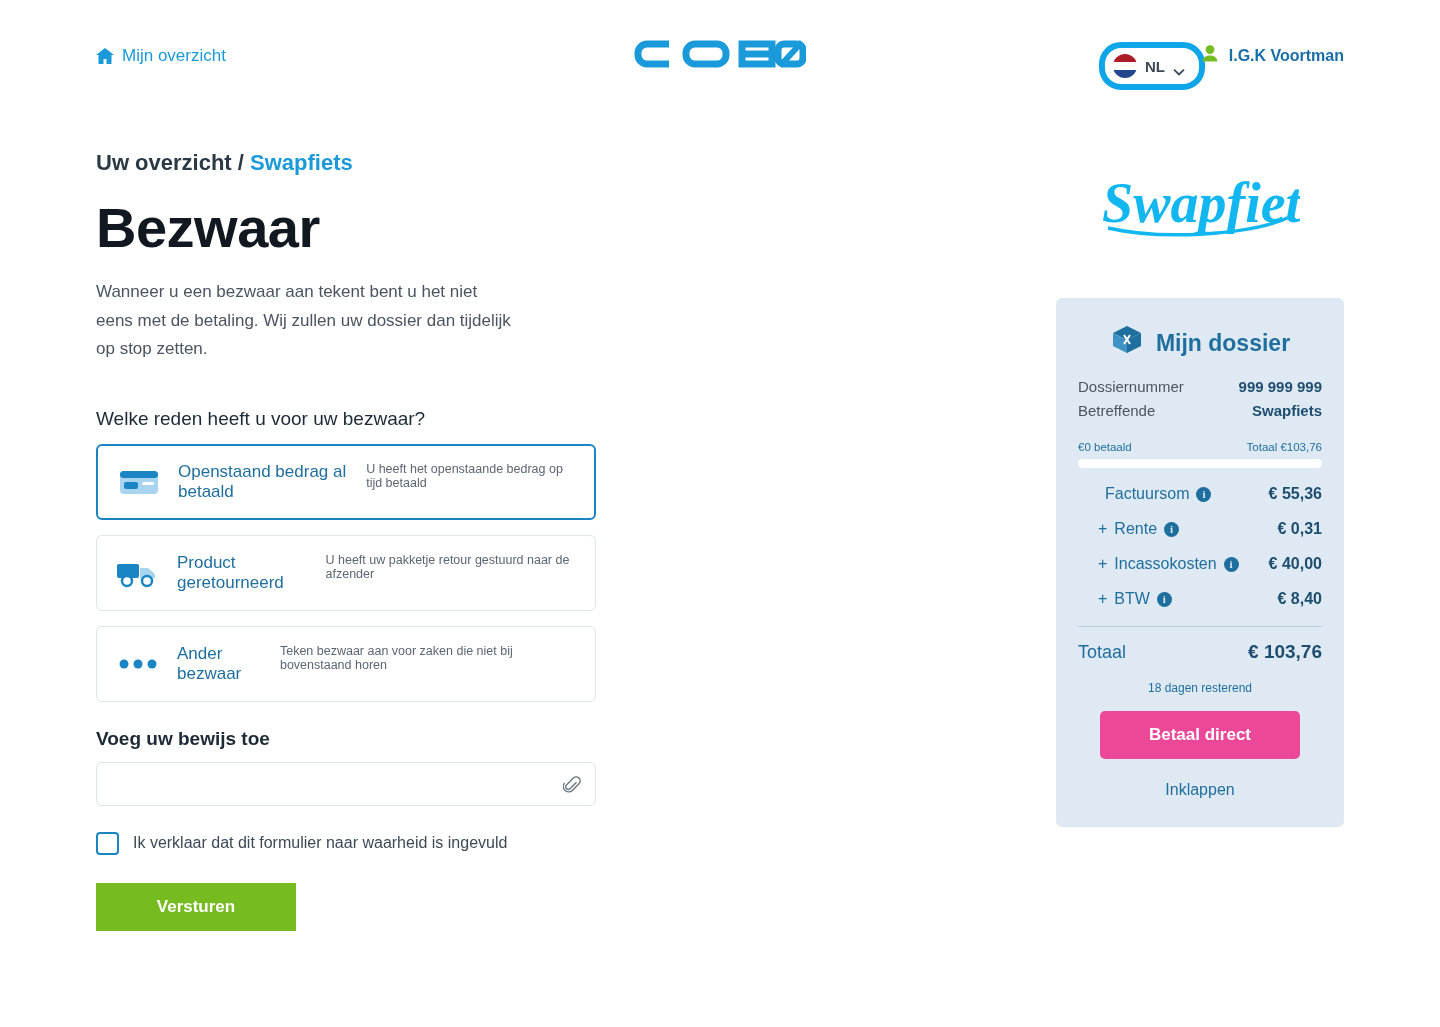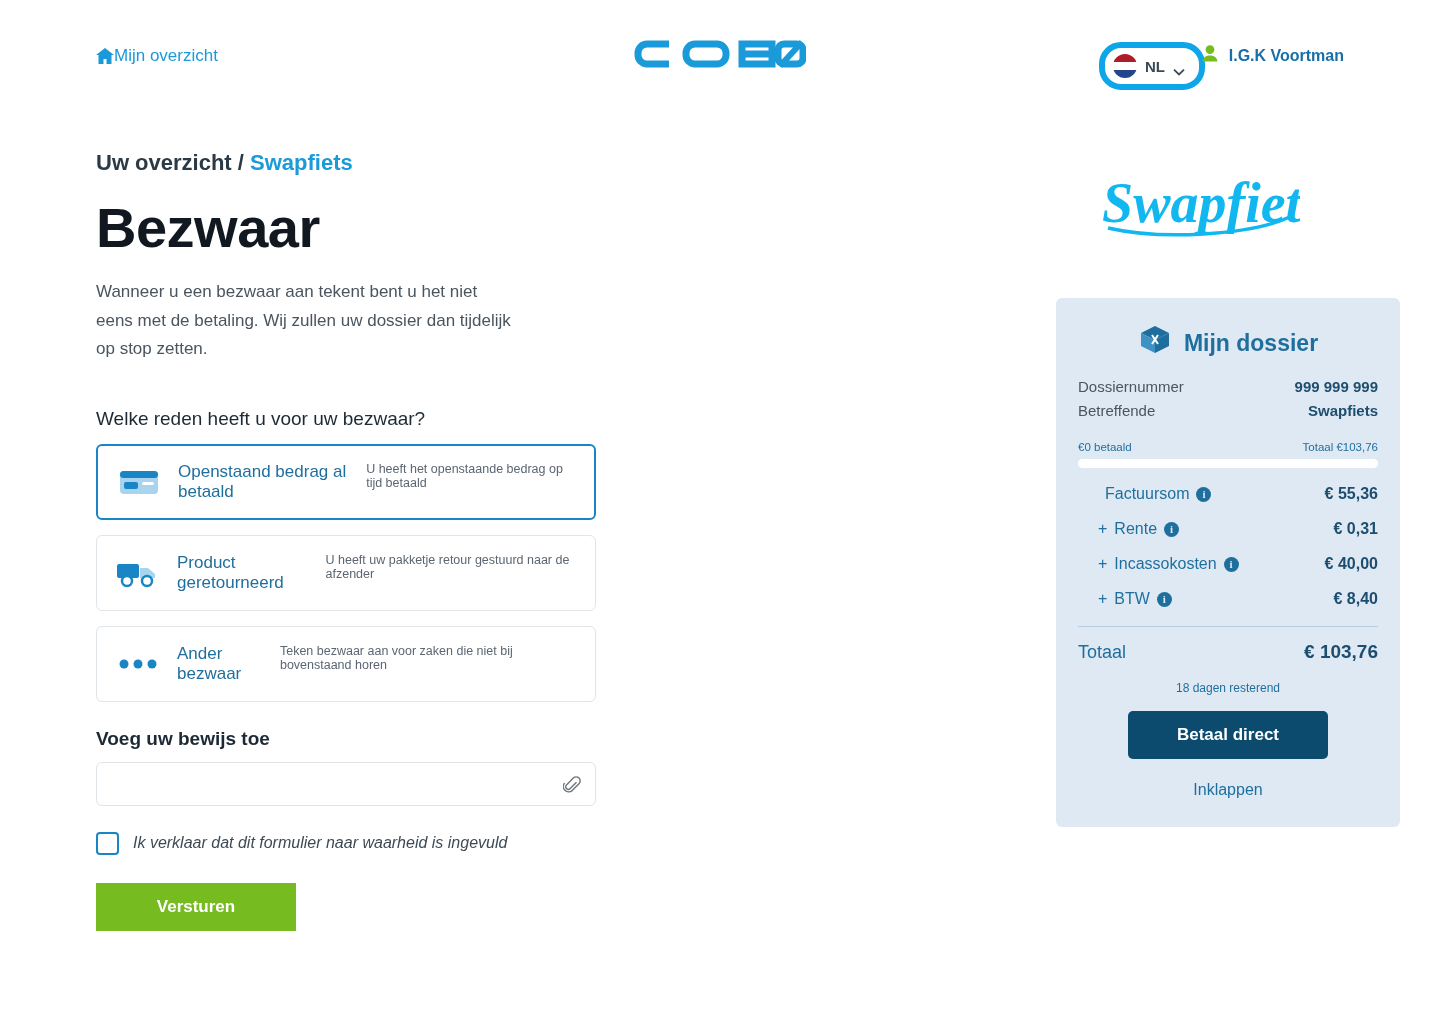--- a/index.html
+++ b/index.html
@@ -13,21 +13,21 @@
   }
   .page { position: relative; width: 1440px; height: 1027px; }
 
   
   .header {
     position: absolute; top: 0; left: 0; right: 0; height: 118px;
     display: flex; align-items: center;
   }
   .home-link {
     position: absolute; left: 96px; top: 46px;
-    display: flex; align-items: center; gap: 0;
+    display: flex; align-items: center; gap: 8px;
     color: #1a9ad9; font-size: 17px; text-decoration: none; cursor: pointer;
   }
   .home-icon { width: 18px; height: 16px; display: block; }
   .logo {
     position: absolute; left: 50%; transform: translateX(-50%); top: 36px;
   }
   .logo svg { display: block; }
   .lang-select {
     position: absolute; right: 235px; top: 42px;
     display: flex; align-items: center; gap: 8px;
@@ -84,35 +84,35 @@
     border: 0; outline: none; flex: 1; height: 100%;
     font-size: 15px; font-family: inherit; color: #3d4a55; background: transparent;
   }
   .clip { position: absolute; right: 14px; top: 13px; }
 
   .check-row { display: flex; align-items: center; gap: 14px; margin-top: 26px; }
   .checkbox {
     width: 23px; height: 23px; border: 2px solid #1a85c4; border-radius: 4px;
     background: #fff; cursor: pointer; flex: 0 0 auto;
   }
-  .check-label { font-size: 16px; color: #3d4a55; font-style: italic; }
+  .check-label { font-size: 16px; color: #3d4a55; }
 
   .submit-btn {
     margin-top: 28px; width: 200px; height: 48px;
     background: #76bc21; color: #fff; border: 0; border-radius: 0;
     font-size: 17px; font-weight: bold; font-family: inherit; cursor: pointer;
   }
 
   
   .right { position: absolute; left: 1056px; top: 150px; width: 288px; }
   .brand-logo { height: 110px; display: flex; align-items: center; justify-content: center; }
   .brand-logo svg { display: block; }
 
   .dossier {
-    margin-top: 38px; width: 344px; background: #dfe9f3;
+    margin-top: 38px; width: 288px; background: #dfe9f3;
     border-radius: 6px; padding: 26px 22px 28px;
   }
   .dossier-head { display: flex; align-items: center; gap: 12px; justify-content: center; }
   .dossier-title { font-size: 23px; font-weight: bold; color: #1f6f9e; }
   .kv { display: flex; justify-content: space-between; font-size: 15px; margin-top: 16px; }
   .kv .k { color: #4a5560; }
   .kv .v { color: #1d4e70; font-weight: bold; }
   .kv.second { margin-top: 7px; }
 
   .prog-labels { display: flex; justify-content: space-between; font-size: 11.5px; color: #1f6f9e; margin-top: 22px; }
@@ -127,21 +127,21 @@
     font-size: 11px; font-weight: bold; display: inline-flex; align-items: center;
     justify-content: center; font-family: "Liberation Serif", serif; cursor: pointer;
   }
   .divider { height: 1px; background: #b9cde0; margin: 18px 0 4px; }
   .total-row { display: flex; justify-content: space-between; align-items: center; margin-top: 14px; }
   .total-lbl { font-size: 18px; color: #1f6f9e; }
   .total-amt { font-size: 19px; font-weight: bold; color: #1d4e70; }
   .remaining { text-align: center; font-size: 12px; color: #1f6f9e; margin-top: 18px; }
   .pay-btn {
     display: block; width: 200px; height: 48px; margin: 16px auto 0;
-    background: #0c4a6e; color: #fff; border: 0; border-radius: 5px;
+    background: #ec4899; color: #fff; border: 0; border-radius: 5px;
     font-size: 17px; font-weight: bold; font-family: inherit; cursor: pointer;
   }
   .collapse {
     display: block; text-align: center; margin-top: 22px;
     font-size: 16px; color: #1f6f9e; text-decoration: none; cursor: pointer;
   }
 </style>
 </head>
 <body>
 

